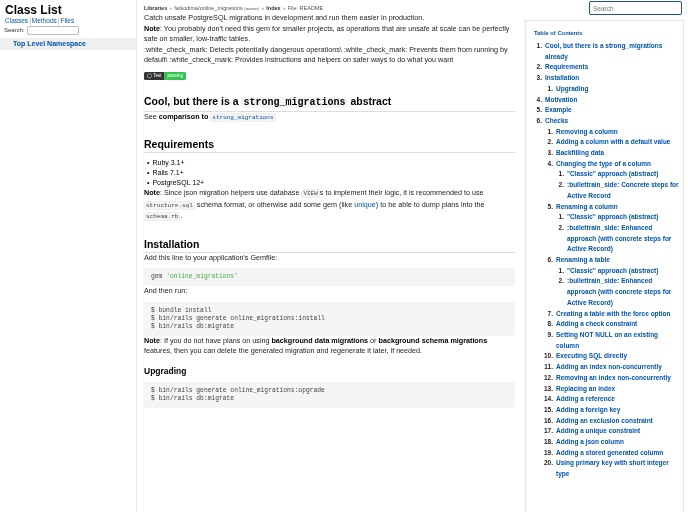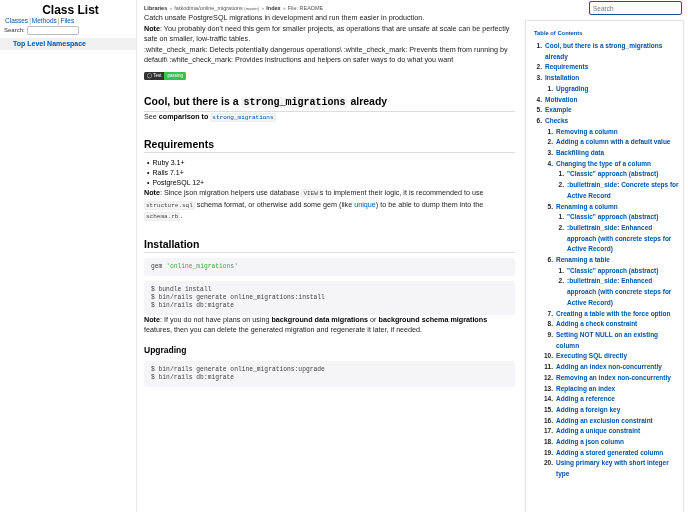--- a/index.html
+++ b/index.html
@@ -2,21 +2,21 @@
 <html><head>
 <meta charset="utf-8">
 <style>
   * { box-sizing: border-box; margin: 0; padding: 0; }
   html, body { width: 688px; height: 512px; overflow: hidden; background: #fff; }
   body { font-family: "Liberation Sans", "DejaVu Sans", sans-serif; color: #000; font-size: 7px; position: relative; }
   a, .link { color: #05a; text-decoration: none; }
 
   
   #sidebar { position: absolute; left: 0; top: 0; width: 137px; height: 512px; background: #fff; border-right: 1px solid #e8e8e8; }
-  #sidebar .title { font-size: 12px; font-weight: bold; padding: 4px 0 0 5px; line-height: 12px; text-align: center; }
+  #sidebar .title { font-size: 12px; font-weight: bold; padding: 4px 0 0 5px; line-height: 12px; }
   #sidebar .nav { font-size: 6.5px; padding-left: 5px; color: #666; line-height: 9px; }
   #sidebar .nav span.sep { color: #999; margin: 0 1px; }
   #sidebar .search-row { font-size: 6px; padding-left: 4px; display: flex; align-items: center; height: 10px; color: #333; }
   #sidebar .search-row input { width: 52px; height: 9px; border: 1px solid #bbb; border-radius: 2px; margin-left: 2px; font-size: 6px; }
   #sidebar .ns { margin-top: 3px; background: #f0f0f0; height: 12px; line-height: 12px; padding-left: 13px; font-size: 7px; font-weight: bold; }
   #sidebar .ns a { color: #05a; }
 
   
   #main { position: absolute; left: 137px; top: 0; width: 386px; height: 512px; padding: 0 8px 0 7px; overflow: hidden; }
   .breadcrumb { font-size: 5.5px; line-height: 8px; margin-top: 4px; color: #555; }
@@ -76,33 +76,35 @@
   </div>
 
   <p>Catch unsafe PostgreSQL migrations in development and run them easier in production.</p>
   <p><b>Note</b><span>: You probably don't need this gem for smaller projects, as operations that are unsafe at scale can be perfectly safe on smaller, low-traffic tables.</span></p>
   <p>:white_check_mark: Detects potentially dangerous operations\ :white_check_mark: Prevents them from running by default\ :white_check_mark: Provides instructions and helpers on safer ways to do what you want</p>
   <div class="badge">
     <span class="l"><span>◯ </span><span>Test</span></span>
     <span class="r">passing</span>
   </div>
 
-  <h2 style="margin-top:14px;"><span>Cool, but there is a </span><code>strong_migrations</code><span> already</span></h2>
+  <h2 style="margin-top:14px;"><span>Cool, but there is a </span><code>strong_migrations</code><span> abstract</span></h2>
   <p><span>See </span><a><b>comparison to </b><code class="inline">strong_migrations</code></a></p>
 
   <h2 style="margin-top:14px;">Requirements</h2>
   <ul class="req">
     <li>Ruby 3.1+</li>
     <li>Rails 7.1+</li>
     <li>PostgreSQL 12+</li>
   </ul>
-  <p><b>Note</b><span>: Since json migration helpers use database </span><code class="inline">VIEW</code><span>s to implement their logic, it is recommended to use </span><code class="inline">structure.sql</code><span> schema format, or otherwise add some gem (like </span><a>unique</a><span>) to be able to dump them into the </span><code class="inline">schema.rb</code><span>.</span></p>
+  <p><b>Note</b><span>: Since json migration helpers use database </span><code class="inline">VIEW</code><span>s to implement their logic, it is recommended to use </span><code class="inline">structure.sql</code><span> schema format, or otherwise add some gem (like </span><a>unique</a><span>) to be able to dump plans into the </span><code class="inline">schema.rb</code><span>.</span></p>
 
   <h2 style="margin-top:14px;">Installation</h2>
+  <p>Add this line to your application's Gemfile:</p>
   <pre><span>gem </span><span class="str">'online_migrations'</span></pre>
+  <p>And then run:</p>
   <pre>$ bundle install
 $ bin/rails generate online_migrations:install
 $ bin/rails db:migrate</pre>
   <p><b>Note</b><span>: If you do not have plans on using </span><a><b>background data migrations</b></a><span> or </span><a><b>background schema migrations</b></a><span> features, then you can delete the generated migration and regenerate it later, if needed.</span></p>
 
   <h3 style="margin-top:8px;">Upgrading</h3>
   <pre>$ bin/rails generate online_migrations:upgrade
 $ bin/rails db:migrate</pre>
 </div>
 

